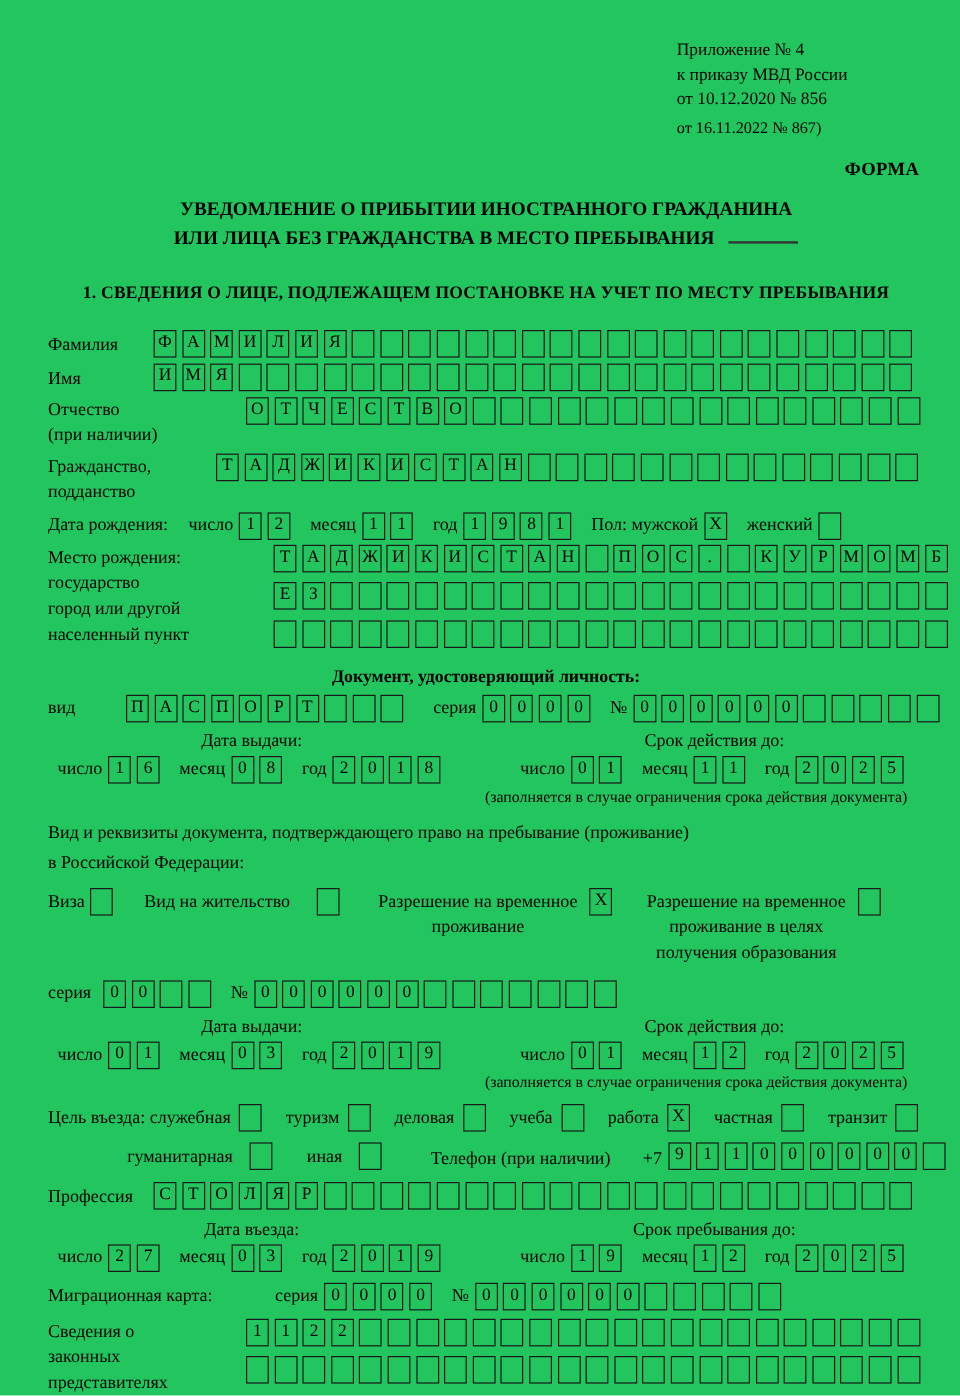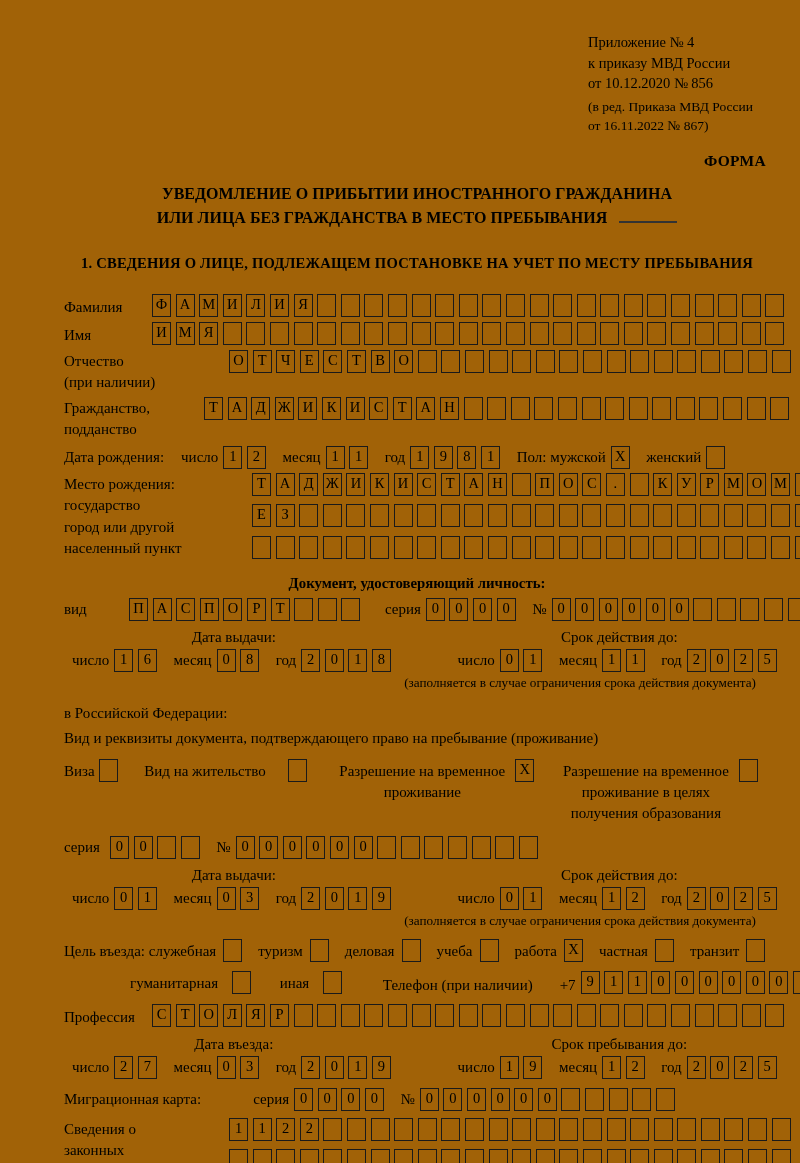--- a/index.html
+++ b/index.html
@@ -1,17 +1,17 @@
 <!DOCTYPE html>
 <html><head>
 <meta charset="utf-8">
 <style>
   html,body{margin:0;padding:0;background:#fff;}
   body{width:800px;height:1163px;font-family:"Liberation Serif", serif;color:#000;font-size:15px;}
-  .page{box-sizing:border-box;width:800px;height:1163px;padding:32px 30px 0 64px;overflow:hidden;background:#a16207;}
+  .page{box-sizing:border-box;width:800px;height:1163px;padding:32px 30px 0 40px;overflow:hidden;background:#22c55e;}
 
   .hdr{margin-left:524px;font-size:14.5px;line-height:1.42;}
   .hdr .ed{font-size:13.5px;margin-top:4px;line-height:1.4;}
   .forma{text-align:right;font-weight:bold;font-size:15.5px;margin-top:16px;padding-right:4px;letter-spacing:.3px;}
 
   .title{text-align:center;font-weight:bold;font-size:16px;margin-top:12px;line-height:1.5;}
   .uline{display:inline-block;width:58px;border-bottom:2.2px solid #333;margin-left:12px;height:14px;}
 
   .sec{text-align:center;font-weight:bold;font-size:14.6px;margin-top:25px;margin-bottom:22px;letter-spacing:.2px;}
 
@@ -54,21 +54,20 @@
 </head>
 <body>
 
 <div class="page">
 
   <div class="hdr">
     <div>Приложение № 4</div>
     <div>к приказу МВД России</div>
     <div>от 10.12.2020 № 856</div>
     <div class="ed">
-      <div>(в ред. Приказа МВД России</div>
       <div>от 16.11.2022 № 867)</div>
     </div>
   </div>
 
   <div class="forma">ФОРМА</div>
 
   <div class="title">
     <div>УВЕДОМЛЕНИЕ О ПРИБЫТИИ ИНОСТРАННОГО ГРАЖДАНИНА</div>
     <div><span>ИЛИ ЛИЦА БЕЗ ГРАЖДАНСТВА В МЕСТО ПРЕБЫВАНИЯ</span><span class="uline"></span></div>
   </div>
@@ -407,22 +406,22 @@
             <span class="box">0</span>
             <span class="box">2</span>
             <span class="box">5</span>
           </span>
       </div>
     </div>
   </div>
   <div class="note">(заполняется в случае ограничения срока действия документа)</div>
 
   <div class="intro">
+    <div>Вид и реквизиты документа, подтверждающего право на пребывание (проживание)</div>
     <div>в Российской Федерации:</div>
-    <div>Вид и реквизиты документа, подтверждающего право на пребывание (проживание)</div>
   </div>
 
   <div class="opts">
     <div class="opt">
       <div class="optlbl">Виза</div>
       <div class="boxes" style="margin-left:4px;">
           <span class="box"></span>
         </div>
     </div>
     <div class="opt" style="margin-left:22px;">

